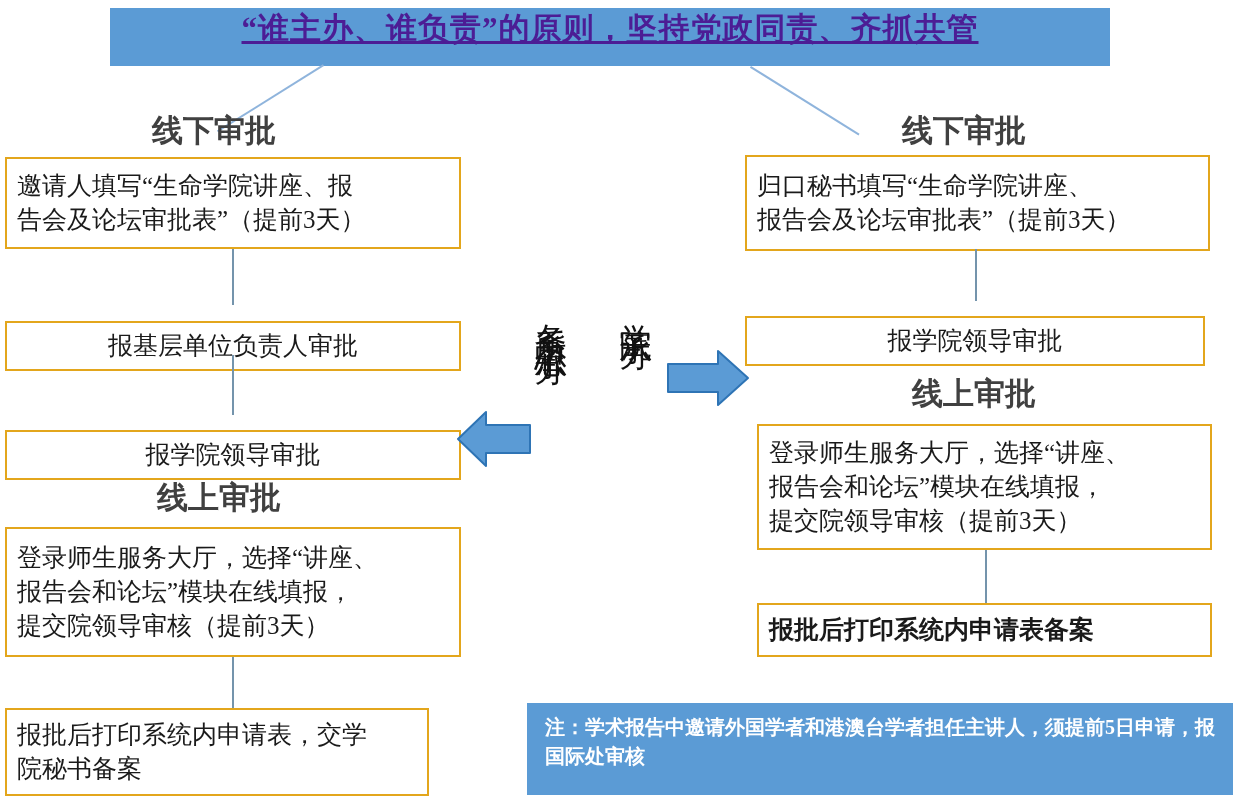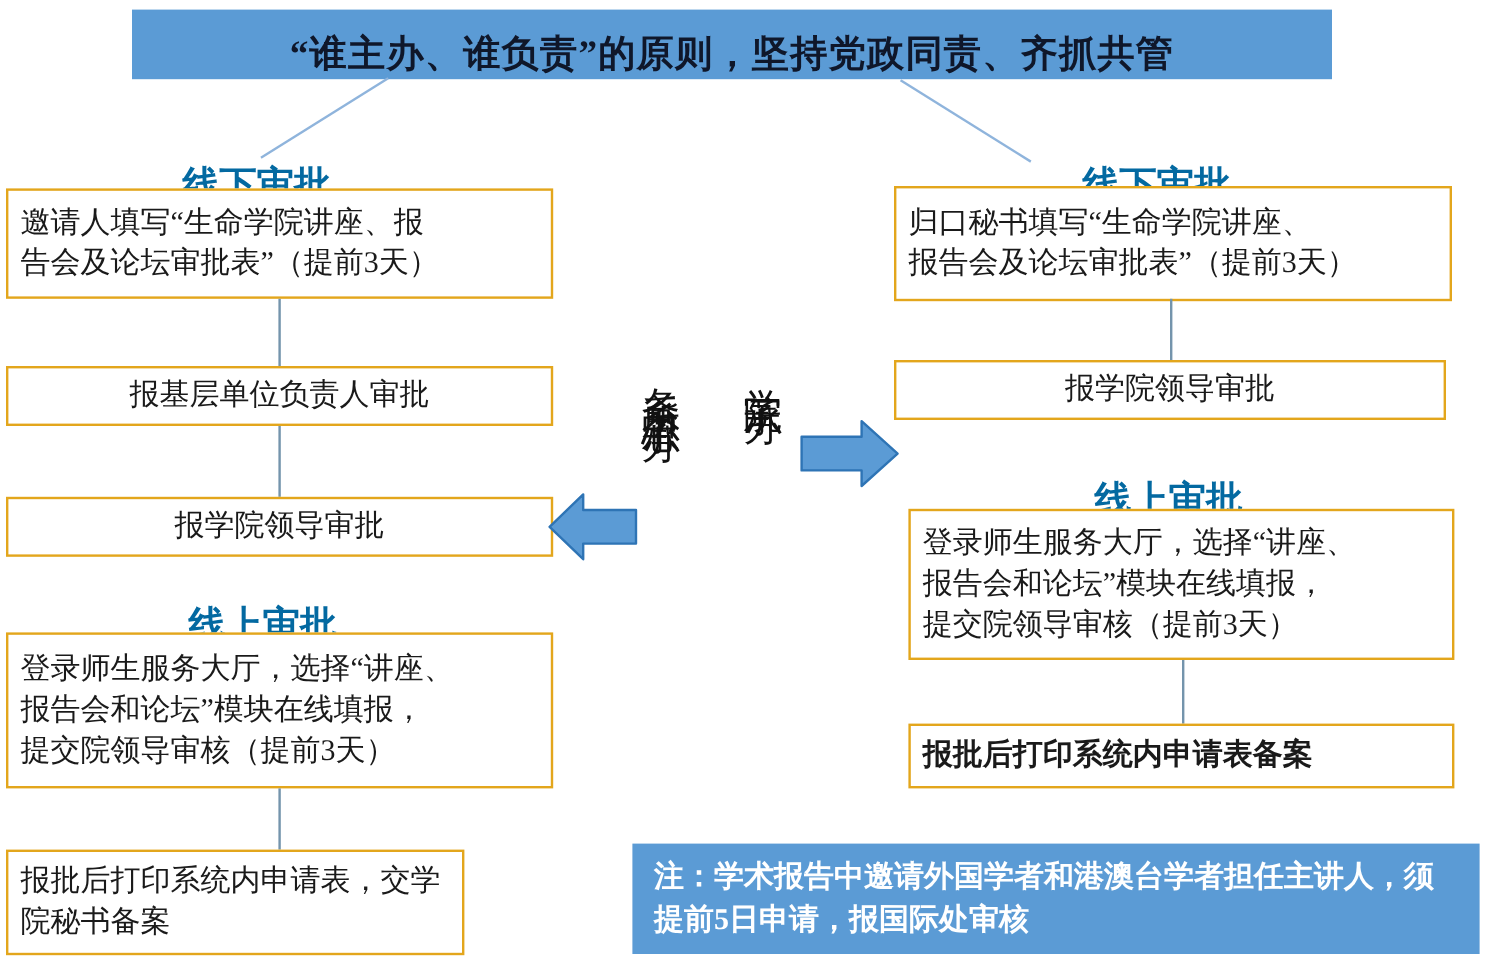--- a/index.html
+++ b/index.html
@@ -15,45 +15,46 @@
     width: 1245px;
     height: 803px;
     background: #ffffff;
     overflow: hidden;
   }
 
   
   .banner {
     position: absolute;
     background: #5B9BD5;
-    color: #0f172a;
+    color: #4c1d95;
     display: flex;
-    align-items: flex-end;
+    align-items: flex-start;
     justify-content: center;
     font-weight: bold;
     letter-spacing: 1px;
+    text-decoration: underline;
   }
   #title-banner {
     left: 110px;
     top: 8px;
     width: 1000px;
     height: 58px;
     font-size: 31px;
   }
 
   
   #note-banner {
     left: 527px;
     top: 703px;
     width: 706px;
     height: 92px;
     background: #5B9BD5;
     color: #ffffff;
     font-weight: bold;
-    font-size: 25px;
+    font-size: 20px;
     line-height: 1.45;
     padding: 10px 18px 0 18px;
     box-sizing: border-box;
     text-align: left;
     position: absolute;
   }
 
   
   .box {
     position: absolute;
@@ -62,40 +63,40 @@
     box-sizing: border-box;
     color: #1a1a1a;
     font-size: 25px;
     line-height: 1.35;
     display: flex;
     align-items: center;
   }
   .box.center-text {
     justify-content: center;
     text-align: center;
+    margin-top: 16px;
   }
   .box.left-text {
     justify-content: flex-start;
     text-align: left;
     padding: 20px 10px;
   }
   .box .box-label {
     display: block;
     width: 100%;
     white-space: pre-line;
   }
 
   
   .heading {
     position: absolute;
     font-size: 31px;
     font-weight: bold;
-    color: #0369a1;
+    color: #404040;
     white-space: nowrap;
-    margin-top: 23px;
   }
 
   
   .vline {
     position: absolute;
     width: 2px;
     background: #7494AC;
   }
 
   
@@ -162,21 +163,21 @@
   </div>
 
   <div class="box left-text" style="left:5px; top:527px; width:456px; height:130px;">
     <span class="box-label">登录师生服务大厅，选择“讲座、
 报告会和论坛”模块在线填报，
 提交院领导审核（提前3天）</span>
   </div>
 
   <div class="vline" style="left:232px; top:657px; height:52px;"></div>
 
-  <div class="box left-text" style="left:5px; top:708px; width:382px; height:88px;">
+  <div class="box left-text" style="left:5px; top:708px; width:424px; height:88px;">
     <span class="box-label">报批后打印系统内申请表，交学
 院秘书备案</span>
   </div>
 
   <div class="vtext" style="left:535px; top:298px;">
     <span>各系所中心承办</span>
   </div>
 
   <div class="vtext" style="left:620px; top:298px;">
     <span>学院承办</span>

